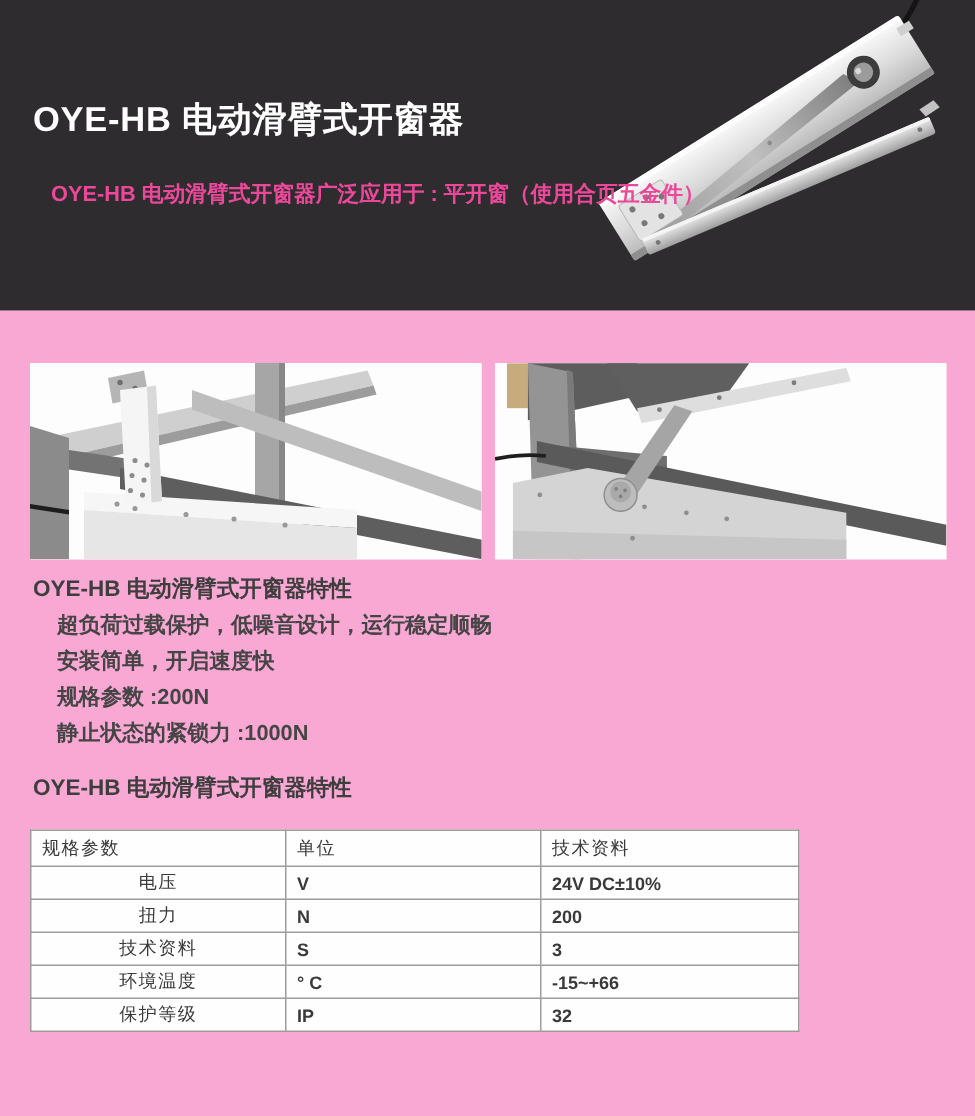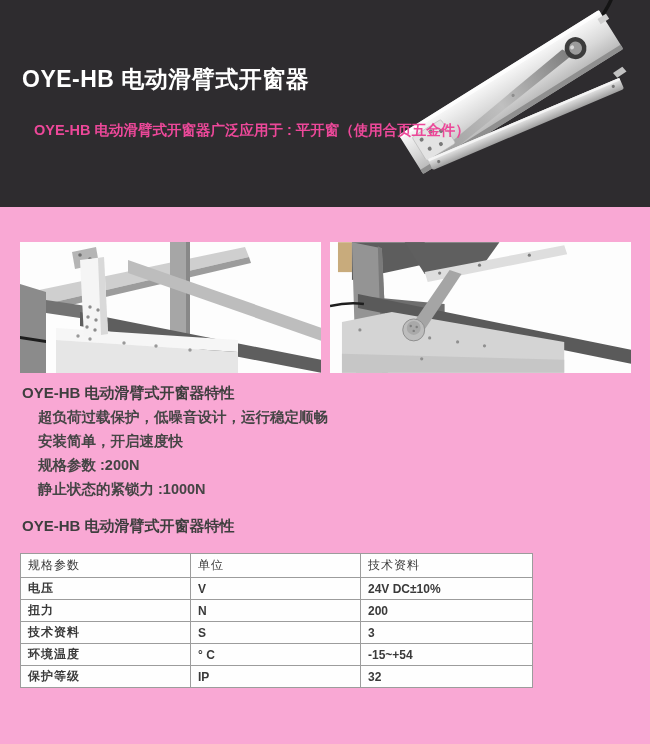--- a/index.html
+++ b/index.html
@@ -26,21 +26,21 @@
   .features-list{list-style:none;margin:0 0 0 38px;padding:0;font-size:14.5px;line-height:24px;
               font-weight:bold;color:#454545;}
   .specs-heading{margin-top:13px;}
 
   .specs-table{margin:15px 0 0 20px;width:512px;border-collapse:collapse;background:#fefefe;
               table-layout:fixed;}
   .specs-table th,.specs-table td{border:1px solid #9c9c9c;text-align:left;padding:2px 7px;
               font-size:12px;color:#3a3a3a;overflow:hidden;white-space:nowrap;margin-top:16px;}
   .specs-table th{font-weight:normal;height:19px;font-family:"Liberation Serif","DejaVu Serif",serif;letter-spacing:1px;}
   .specs-table td{height:15px;}
-  .specs-table td.label{font-family:"Liberation Serif","DejaVu Serif",serif;font-weight:bold;letter-spacing:1px;}
+  .specs-table td.label{font-family:"Liberation Serif","DejaVu Serif",serif;font-weight:normal;letter-spacing:1px;text-align:center;}
   .specs-table td.value{font-weight:bold;}
 </style>
 </head>
 <body>
 
 <div class="page">
 
   <header class="hero">
     <svg class="hero-art" viewBox="0 0 255 207" aria-hidden="true">
       <defs>
@@ -196,21 +196,21 @@
           <td class="value">200</td>
         </tr>
         <tr>
           <td class="label">技术资料</td>
           <td class="value">S</td>
           <td class="value">3</td>
         </tr>
         <tr>
           <td class="label">环境温度</td>
           <td class="value">° C</td>
-          <td class="value">-15~+54</td>
+          <td class="value">-15~+66</td>
         </tr>
         <tr>
           <td class="label">保护等级</td>
           <td class="value">IP</td>
           <td class="value">32</td>
         </tr>
       </tbody>
     </table>
 
   </section>

